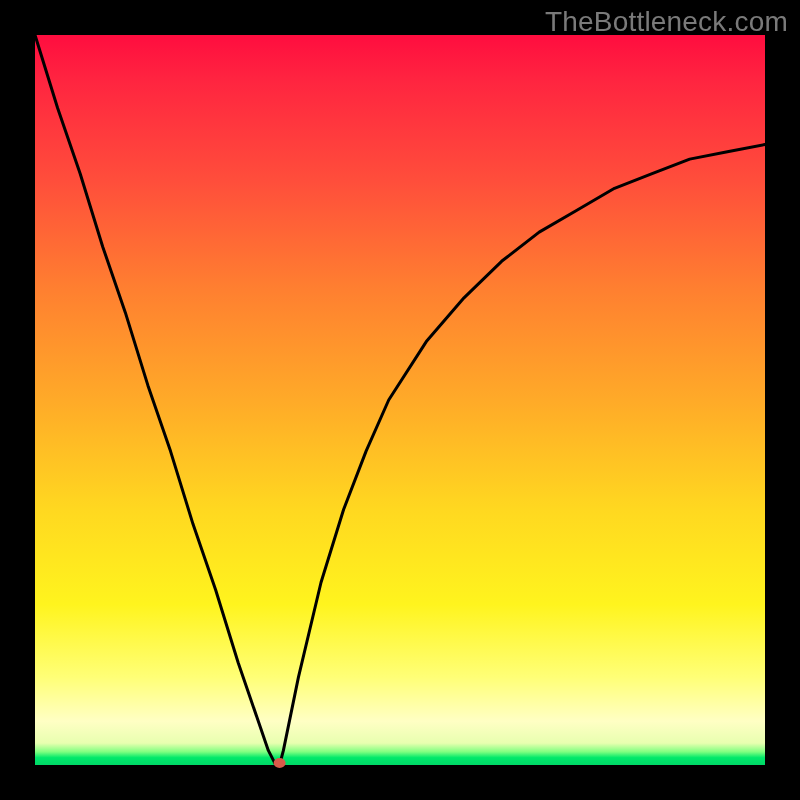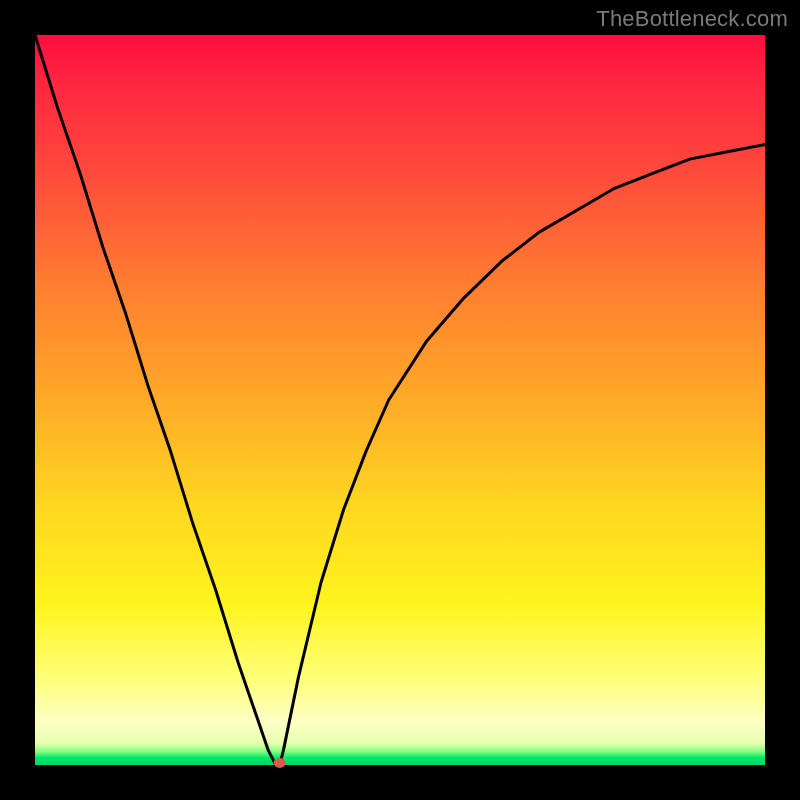--- a/index.html
+++ b/index.html
@@ -38,21 +38,21 @@
       #7fff80 98.2%,
       #00e86a 99%,
       #00d867 100%
     );
   }
   .watermark {
     position: absolute;
     top: 6px;
     right: 12px;
     color: #7a7a7a;
-    font-size: 22px;
+    font-size: 28px;
     font-weight: 500;
     letter-spacing: 0.2px;
   }
   svg.curve {
     position: absolute;
     left: 0;
     top: 0;
     width: 730px;
     height: 730px;
     overflow: visible;

